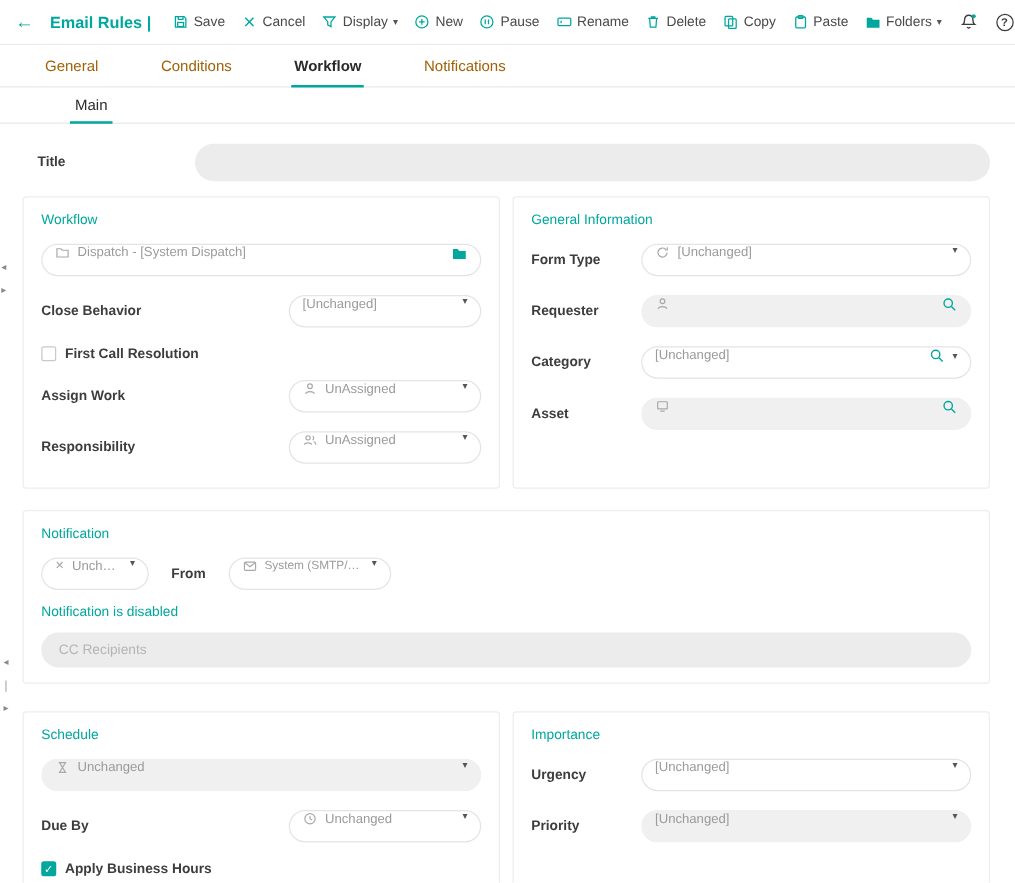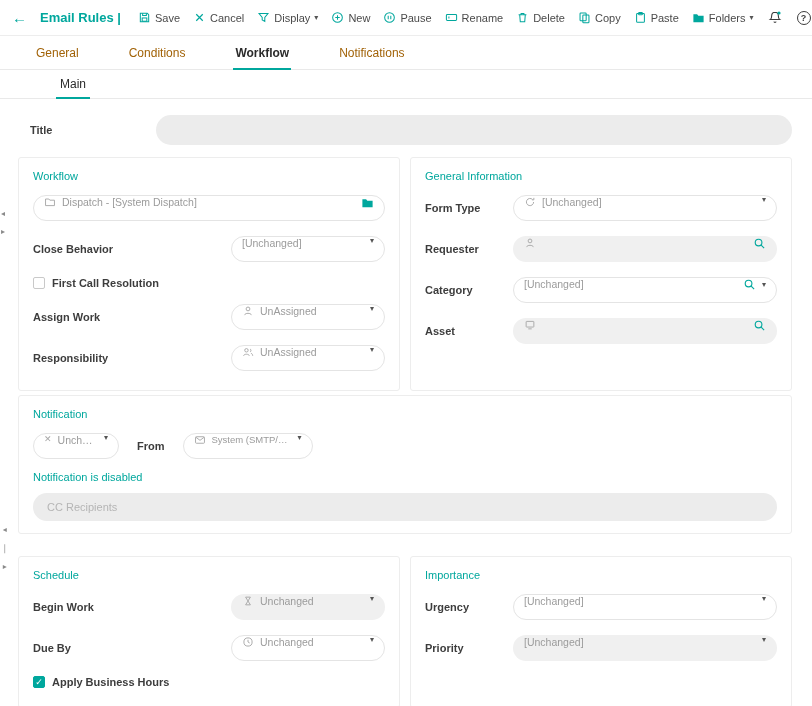--- a/index.html
+++ b/index.html
@@ -303,21 +303,21 @@
             <svg class="ticon" viewBox="0 0 14 14" fill="none" stroke="currentColor" stroke-width="1.2">
                 <circle cx="6" cy="6" r="3.6"></circle>
                 <path d="M8.8 8.8L12 12"></path>
               </svg>
           </span>
         </div>
       </div>
     </div>
   </div>
 
-  <div class="card" style="margin-top:4px;">
+  <div class="card" style="margin-top:17px;">
     <div class="sect">Notification</div>
     <div class="nrow">
       <div class="fld w-status">
         <span style="color:#a8a8a8;font-size:9px;">✕</span>
         <span class="ftext">Unchanged</span>
         <span class="trail">
             <span class="caret">▾</span>
           </span>
       </div>
       <span class="lbl">From</span>
@@ -334,21 +334,20 @@
     </div>
     <div class="note">Notification is disabled</div>
     <input class="cc-input" type="text" disabled="" placeholder="CC Recipients" style="">
   </div>
 
   <div class="grid2" style="margin-top:22px;">
     <div class="card">
       <div class="sect">Schedule</div>
 
       <div class="frow">
-        <span class="lbl lblcol-l">Begin Work</span>
         <div class="fld dis">
           <svg class="ficon" viewBox="0 0 14 14" fill="none" stroke="currentColor" stroke-width="1.1">
               <path d="M4.2 2.5h5.6L7 7z"></path>
               <path d="M4.2 11.5h5.6L7 7z"></path>
             </svg>
           <span class="ftext">Unchanged</span>
           <span class="trail">
               <span class="caret">▾</span>
             </span>
         </div>

